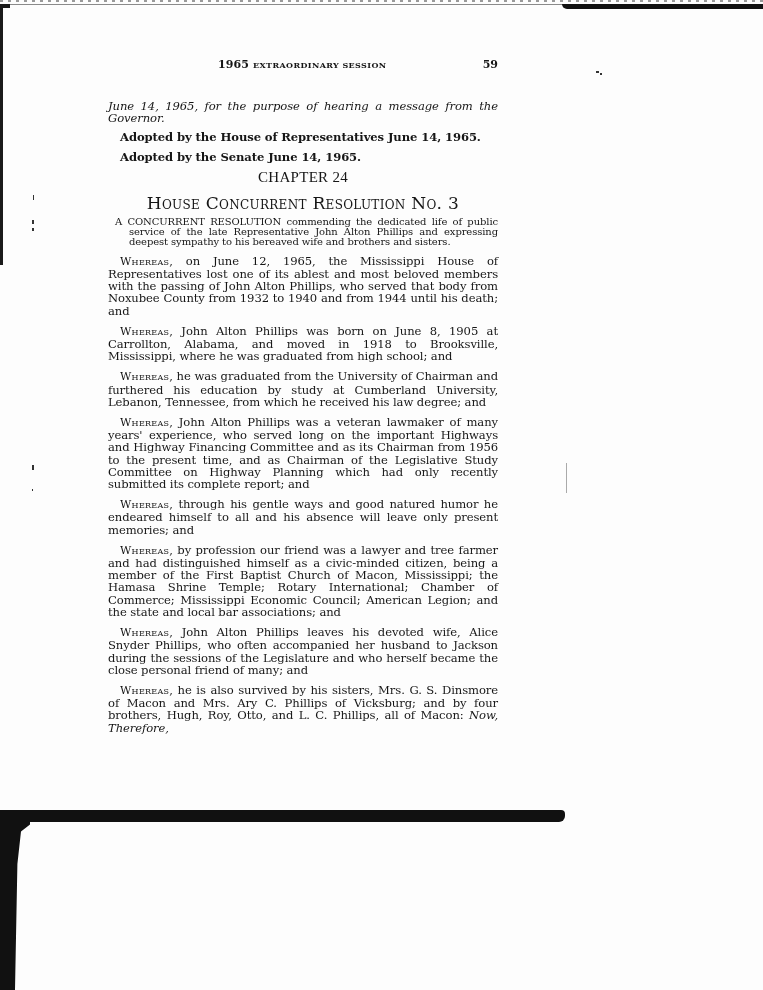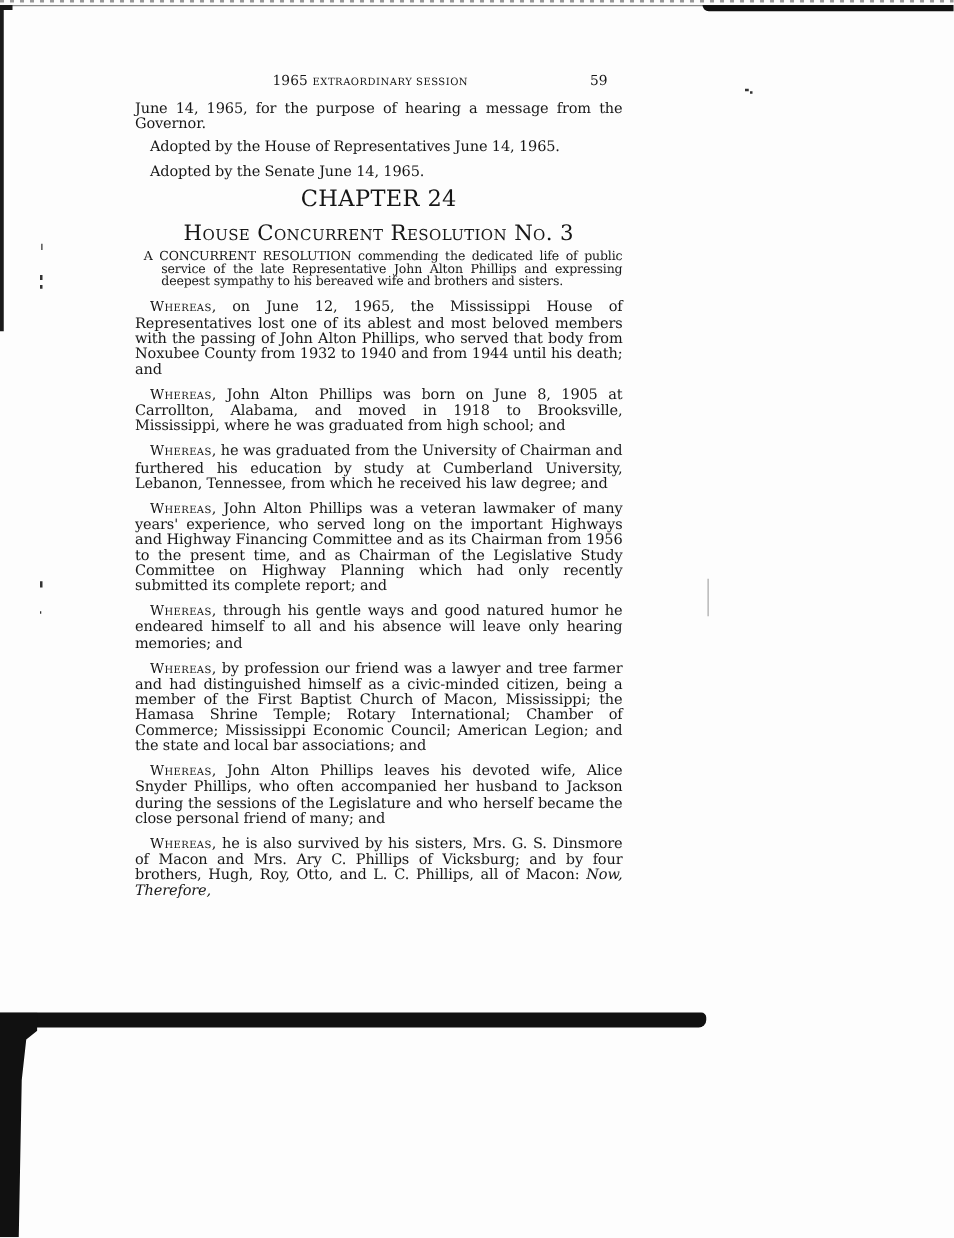--- a/index.html
+++ b/index.html
@@ -33,37 +33,37 @@
   }
   .scan-bottom-left {
     position: absolute; left: 0; top: 810px; width: 30px; height: 180px; background: #111;
     clip-path: polygon(0 0, 100% 0, 100% 8%, 70% 12%, 58% 30%, 50% 100%, 0 100%);
   }
   .speck { position: absolute; background: #333; }
 
   
   .page { position: absolute; left: 108px; top: 58px; width: 390px; }
   .running-head {
-    position: relative; height: 16px; font-size: 11px; font-weight: normal; text-align: center;
+    position: relative; height: 16px; font-size: 11px; font-weight: bold; text-align: center;
   }
   .running-head .title {
     position: absolute; left: 110px; top: 0; letter-spacing: 0.1px;
   }
   .running-head .title .sc { font-size: 8px; letter-spacing: 0.4px; text-transform: uppercase; }
-  .running-head .page-num { position: absolute; right: 12px; top: 0; }
+  .running-head .page-num { position: absolute; right: 0; top: 0; }
 
   p { margin: 0; }
   .body-text {
     font-size: 11.6px; line-height: 12.2px; text-align: justify; letter-spacing: -0.1px;
   }
-  .first { margin-top: 6px; }
+  .first { margin-top: 26px; font-style: italic; }
   .indent { text-indent: 12px; }
-  .gap { margin-top: 7px; }
+  .gap { margin-top: 7px; font-weight: bold; }
   .centered { text-align: center; }
-  .chapter { font-size: 18px; margin-top: 6px; letter-spacing: 0.3px; }
+  .chapter { font-size: 15px; margin-top: 6px; letter-spacing: 0.3px; font-family: Liberation Serif, serif; }
   .hcr { font-size: 17px; margin-top: 7px; font-variant: small-caps; letter-spacing: 0.3px; }
   .caption {
     font-size: 10px; line-height: 10px; margin-top: 4px;
     padding-left: 21px; text-indent: -14px; text-align: justify; letter-spacing: -0.1px;
   }
   .sc-word { font-variant: small-caps; font-size: 11px; letter-spacing: 0.3px; }
   .whereas { margin-top: 8px; }
   em { font-style: italic; }
 </style>
 </head>
@@ -100,17 +100,17 @@
 
   <p class="centered chapter">CHAPTER 24</p>
   <p class="centered hcr">House Concurrent Resolution No. 3</p>
 
   <p class="caption"><span>A CONCURRENT RESOLUTION</span><span> commending the dedicated life of public service of the late Representative John Alton Phillips and expressing deepest sympathy to his bereaved wife and brothers and sisters.</span></p>
 
   <p class="body-text indent whereas"><span class="sc-word">Whereas</span><span>, on June 12, 1965, the Mississippi House of Representatives lost one of its ablest and most beloved members with the passing of John Alton Phillips, who served that body from Noxubee County from 1932 to 1940 and from 1944 until his death; and</span></p>
   <p class="body-text indent whereas"><span class="sc-word">Whereas</span><span>, John Alton Phillips was born on June 8, 1905 at Carrollton, Alabama, and moved in 1918 to Brooksville, Mississippi, where he was graduated from high school; and</span></p>
   <p class="body-text indent whereas"><span class="sc-word">Whereas</span><span>, he was graduated from the University of Chairman and furthered his education by study at Cumberland University, Lebanon, Tennessee, from which he received his law degree; and</span></p>
   <p class="body-text indent whereas"><span class="sc-word">Whereas</span><span>, John Alton Phillips was a veteran lawmaker of many years' experience, who served long on the important Highways and Highway Financing Committee and as its Chairman from 1956 to the present time, and as Chairman of the Legislative Study Committee on Highway Planning which had only recently submitted its complete report; and</span></p>
-  <p class="body-text indent whereas"><span class="sc-word">Whereas</span><span>, through his gentle ways and good natured humor he endeared himself to all and his absence will leave only hearing memories; and</span></p>
+  <p class="body-text indent whereas"><span class="sc-word">Whereas</span><span>, through his gentle ways and good natured humor he endeared himself to all and his absence will leave only present memories; and</span></p>
   <p class="body-text indent whereas"><span class="sc-word">Whereas</span><span>, by profession our friend was a lawyer and tree farmer and had distinguished himself as a civic-minded citizen, being a member of the First Baptist Church of Macon, Mississippi; the Hamasa Shrine Temple; Rotary International; Chamber of Commerce; Mississippi Economic Council; American Legion; and the state and local bar associations; and</span></p>
   <p class="body-text indent whereas"><span class="sc-word">Whereas</span><span>, John Alton Phillips leaves his devoted wife, Alice Snyder Phillips, who often accompanied her husband to Jackson during the sessions of the Legislature and who herself became the close personal friend of many; and</span></p>
   <p class="body-text indent whereas"><span class="sc-word">Whereas</span><span>, he is also survived by his sisters, Mrs. G. S. Dinsmore of Macon and Mrs. Ary C. Phillips of Vicksburg; and by four brothers, Hugh, Roy, Otto, and L. C. Phillips, all of Macon: </span><em>Now, Therefore,</em></p>
 </div>
 
 </body></html>

